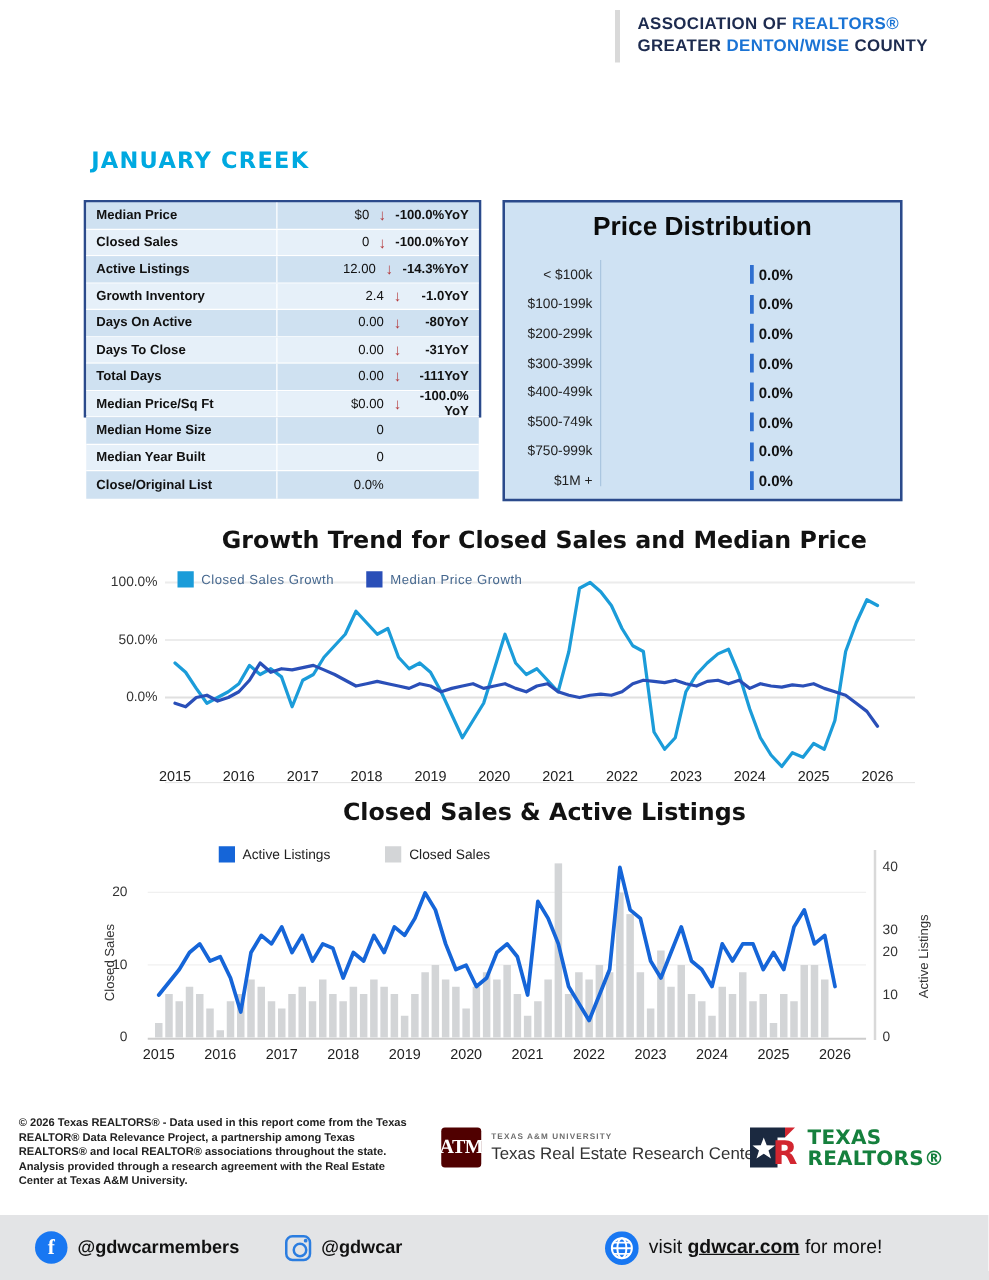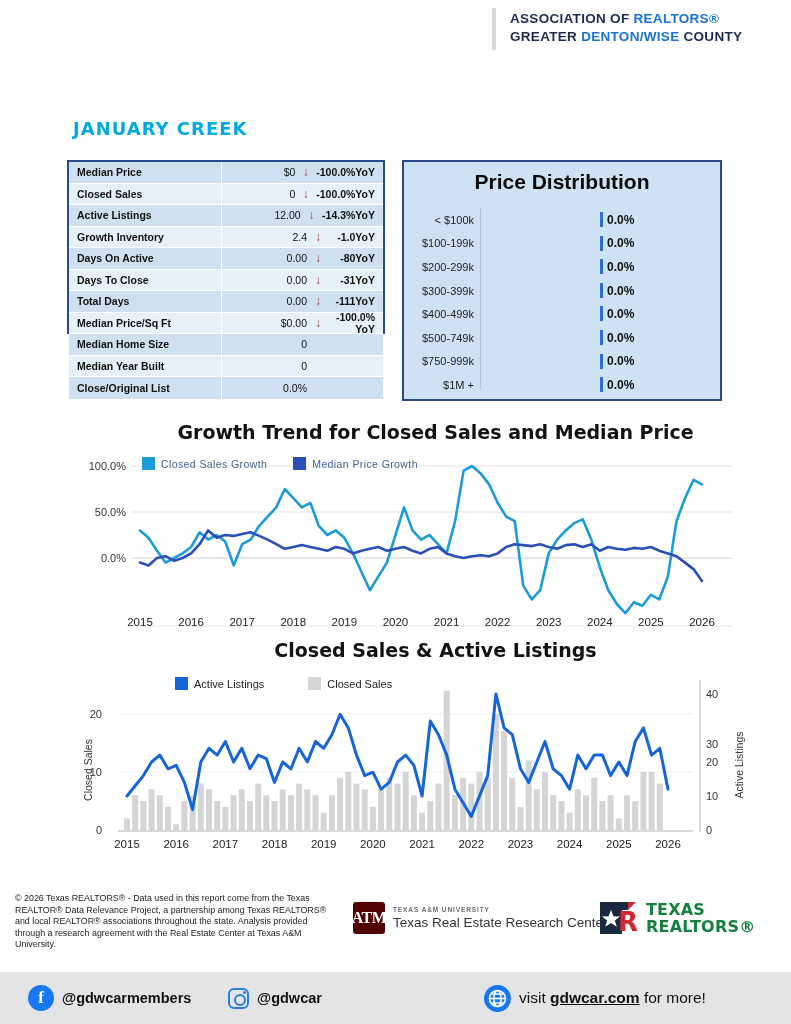--- a/index.html
+++ b/index.html
@@ -58,21 +58,21 @@
   .c2-rylabels { position:absolute; left:706px; top:680px; width:30px; height:152px; }
   .c2-ylabel { position:absolute; font-size:11px; color:#333; }
   .c2-lylabels .c2-ylabel { right:0; }
   #sales-svg { position:absolute; left:118px; top:680px; }
   .c2-sep { position:absolute; left:699px; top:680px; width:2px; height:152px; background:#d9d9d9; }
   .c2-xlabels { position:absolute; left:118px; top:838px; width:575px; height:14px; }
   .c2-legend { position:absolute; left:175px; top:677px; display:flex; gap:44px; align-items:center; }
   .c2-legend .leg-txt { font-size:11px; color:#222; }
 
   
-  .disclaimer { position:absolute; left:15px; top:893px; width:312px; font-size:8.9px; line-height:11.6px; color:#222; }
+  .disclaimer { position:absolute; left:15px; top:893px; width:312px; font-size:8.9px; line-height:11.6px; color:#222;font-weight:bold; }
   .tamu { position:absolute; left:353px; top:902px; display:flex; align-items:center; gap:8px; }
   .tamu-box { width:32px; height:32px; background:#500000; border-radius:3px; color:#fff; display:flex; align-items:center; justify-content:center; font-family:"Liberation Serif", serif; font-weight:bold; font-size:16px; letter-spacing:-.5px; }
   .tamu-small { font-size:6.5px; font-weight:bold; color:#6d6d6d; letter-spacing:.9px; }
   .tamu-large { font-size:13.5px; color:#333; margin-top:2px; }
   .tr-logo { position:absolute; left:598px; top:898px; display:flex; align-items:center; gap:8px; }
   .tr-text { font-family:"DejaVu Sans", sans-serif; font-weight:800; font-size:16px; line-height:17px; color:#15803d; letter-spacing:.2px; }
 
   
   .bottom-bar { position:absolute; left:0; top:972px; width:791px; height:52px; background:#e3e4e6; }
   .soc-item { position:absolute; top:0; height:52px; display:flex; align-items:center; gap:8px; }

